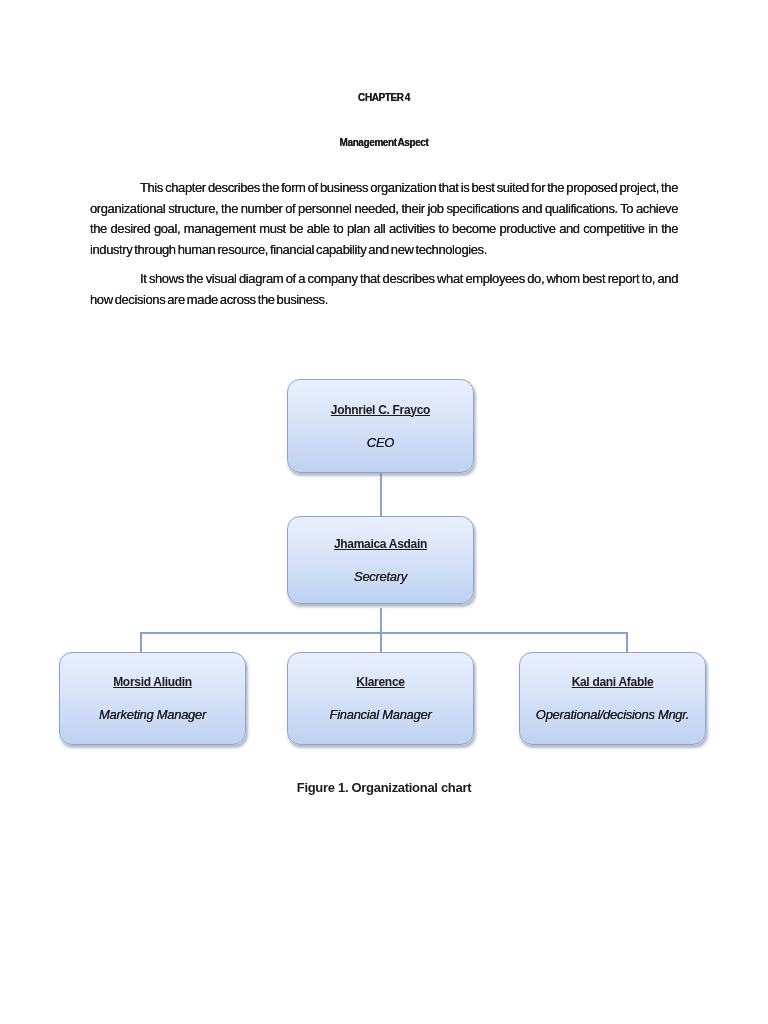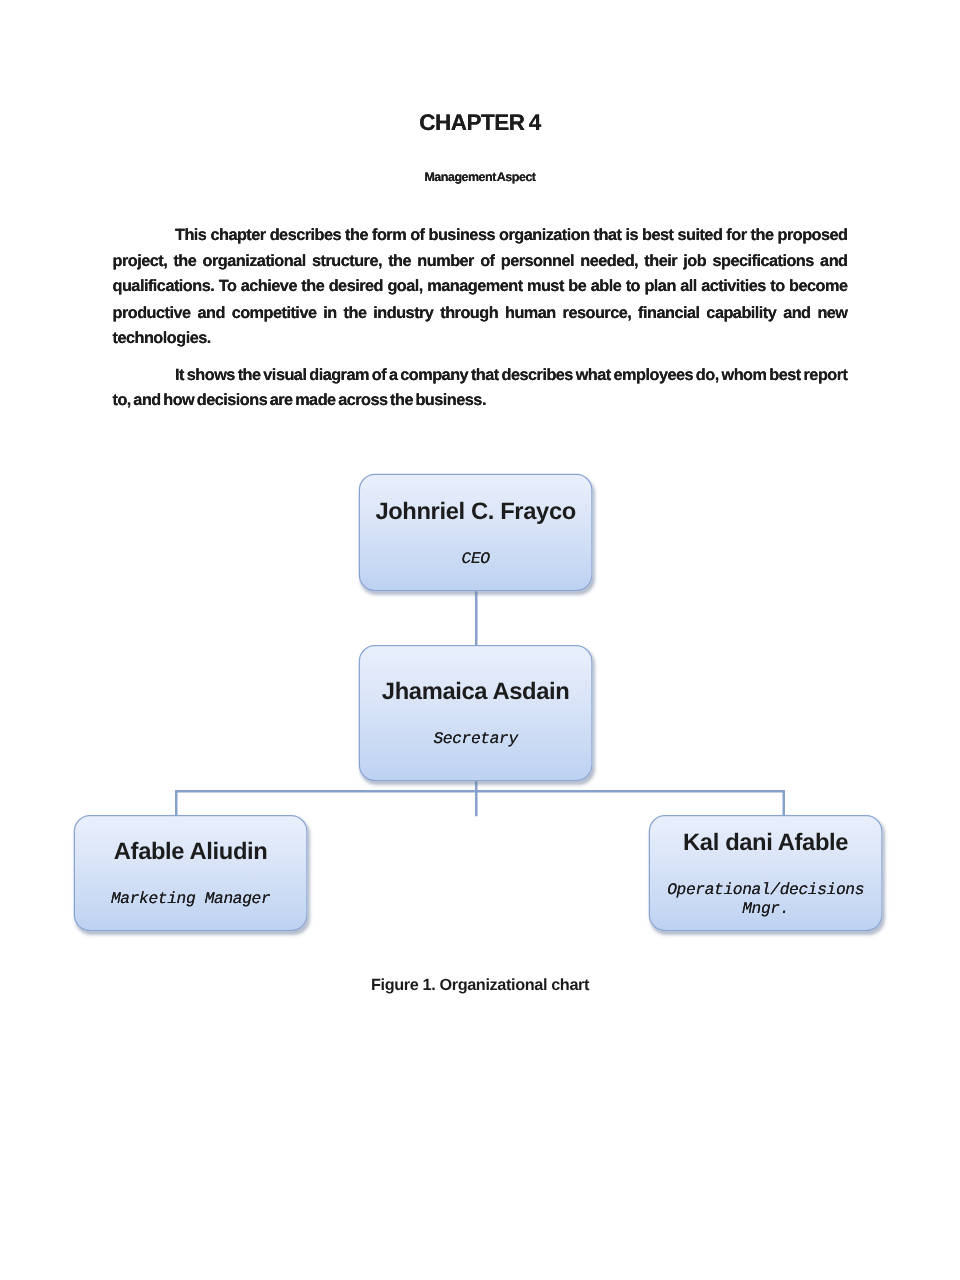--- a/index.html
+++ b/index.html
@@ -18,33 +18,32 @@
     font-size:13px;
     line-height:20.5px;
     letter-spacing:-0.4px;
     word-spacing:-1.2px;
     text-shadow:0 0 0.45px currentColor;
   }
   .chapter-heading{
     margin-top:88px;
     text-align:center;
     font-weight:700;
-    font-size:18px;
+    font-size:10px;
   }
   .section-title{
     margin-top:24px;
     text-align:center;
     font-weight:700;
     font-size:10px;
   }
   .body-para{
     margin:25px 0 0 0;
     text-align:justify;
     text-indent:50px;
-    font-weight:bold;
   }
   .subsection-heading{
     margin-top:14px;
     font-weight:700;
     font-size:13.5px;
     text-align:left;
   }
   .body-para.second{margin-top:9px;}
 
   
@@ -57,36 +56,36 @@
     border:1.5px solid #8aa4d2;
     box-shadow:1.5px 3px 2.5px rgba(110,125,155,0.5);
     display:flex;flex-direction:column;
     align-items:center;justify-content:center;
     gap:18px;
     box-sizing:border-box;
     text-align:center;
   }
   .node .name{
     font-weight:700;
-    font-size:19px;
+    font-size:12px;
     letter-spacing:-0.3px;
+    text-decoration:underline;
   }
   .node .title{
     font-style:italic;
     font-size:13px;
     letter-spacing:-0.3px;
     text-shadow:0 0 0.45px currentColor;
-    font-family:Liberation Mono, monospace;
   }
   .conn{position:absolute;background:#87a1cc;}
   .conn.v{width:2px;}
   .conn.h{height:2px;}
 
   .node-ceo{left:287px;top:379px;height:94px;}
-  .node-secretary{left:287px;top:516px;height:109px;}
+  .node-secretary{left:287px;top:516px;height:88px;}
   .node-marketing{left:59px;top:652px;height:93px;}
   .node-financial{left:287px;top:652px;height:93px;}
   .node-operational{left:519px;top:652px;height:93px;}
 
   .conn-ceo-secretary{left:380px;top:473px;height:43px;}
   .conn-secretary-drop{left:380px;top:608px;height:25px;}
   .conn-horizontal{left:140px;top:632px;width:488px;}
   .conn-stub-left{left:140px;top:632px;height:21px;}
   .conn-stub-mid{left:380px;top:632px;height:21px;}
   .conn-stub-right{left:626px;top:632px;height:21px;}
@@ -125,24 +124,28 @@
       <span class="name">Johnriel C. Frayco</span>
       <span class="title">CEO</span>
     </div>
 
     <div class="node node-secretary">
       <span class="name">Jhamaica Asdain</span>
       <span class="title">Secretary</span>
     </div>
 
     <div class="node node-marketing">
-      <span class="name">Afable Aliudin</span>
+      <span class="name">Morsid Aliudin</span>
       <span class="title">Marketing Manager</span>
     </div>
 
+    <div class="node node-financial">
+      <span class="name">Klarence</span>
+      <span class="title">Financial Manager</span>
+    </div>
 
     <div class="node node-operational">
       <span class="name">Kal dani Afable</span>
       <span class="title">Operational/decisions Mngr.</span>
     </div>
 
     <div class="figure-caption">Figure 1. Organizational chart</div>
   </div>
 
 </div>

